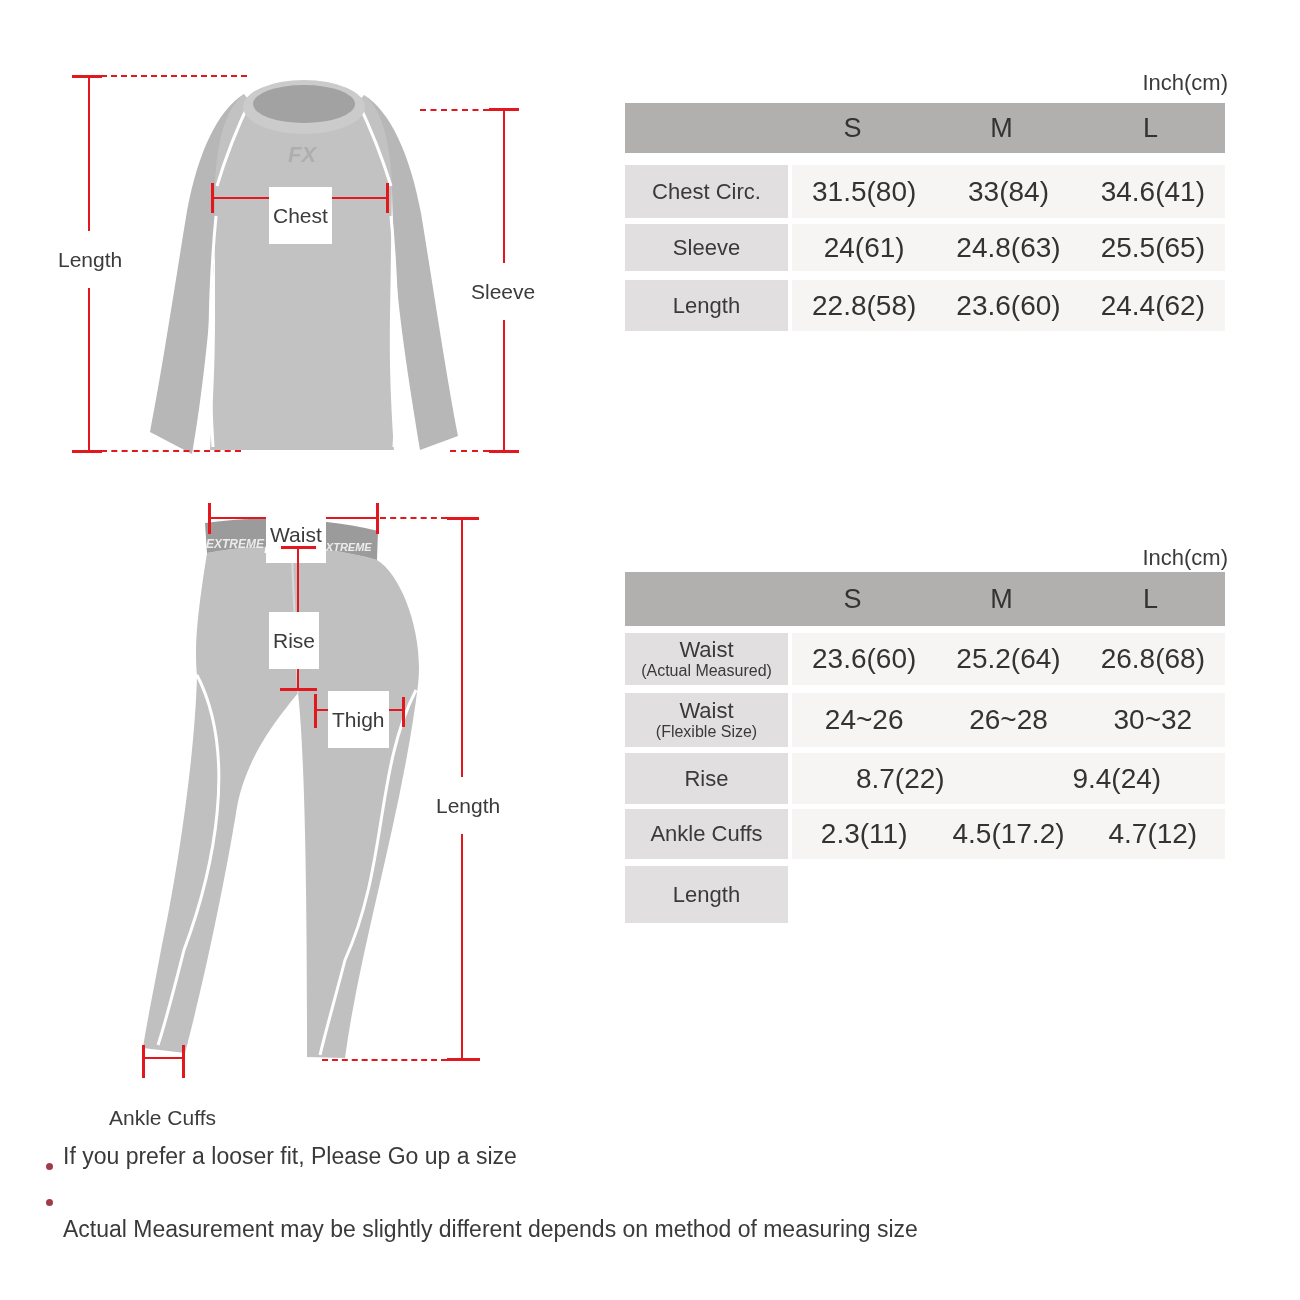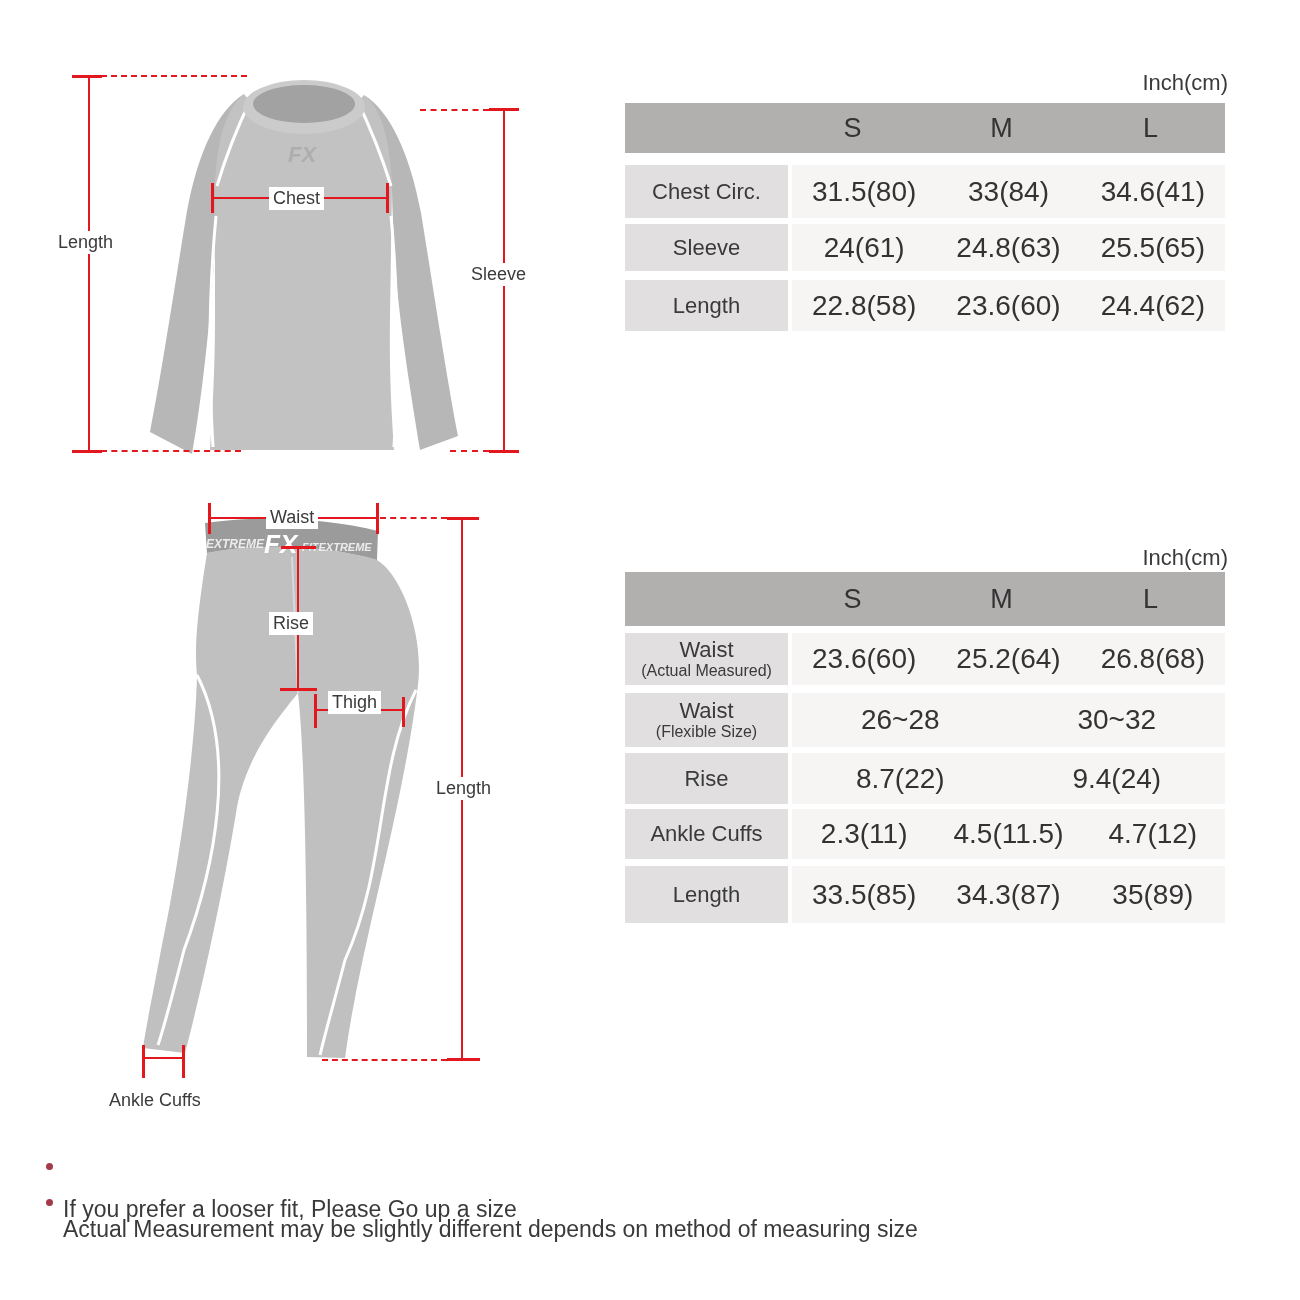--- a/index.html
+++ b/index.html
@@ -6,22 +6,22 @@
   body{
     width:1300px;height:1300px;position:relative;overflow:hidden;
     background:#ffffff;font-family:"Liberation Sans",sans-serif;color:#3a3a3a;
   }
   .abs{position:absolute}
   
   .rl{position:absolute;background:#e3171e}
   .rdash{position:absolute;height:0;border-top:2px dashed #e3171e}
   
   .mlabel{
-    position:absolute;font-size:18px;line-height:23px;color:#3b3b3b;
-    background:#ffffff;padding:0 4px;white-space:nowrap;
+    position:absolute;font-size:21px;line-height:23px;color:#3b3b3b;
+    background:#ffffff;padding:17px 4px;white-space:nowrap;
   }
   
   .inch{position:absolute;left:625px;width:603px;text-align:right;font-size:22px;color:#3a3a3a}
   .tbl{position:absolute;left:625px;width:600px;display:flex;flex-direction:column}
   .thead{background:#b2afaf;display:flex;padding-left:153px;box-sizing:border-box}
   .thead span{flex:1;display:flex;align-items:center;justify-content:center;font-size:27px;color:#333}
   .trow{display:flex}
   .tlabel{
     width:163px;background:#e1dfdf;display:flex;flex-direction:column;
     align-items:center;justify-content:center;font-size:22px;color:#3a3a3a;
@@ -180,51 +180,47 @@
       <span>25.2(64)</span>
       <span>26.8(68)</span>
     </div>
   </div>
   <div class="trow" style="margin-top:8px;height:54px">
     <div class="tlabel">
       <span>Waist</span>
       <span class="sub">(Flexible Size)</span>
     </div>
     <div class="tvals">
+      <span>24~26</span>
       <span>26~28</span>
       <span>30~32</span>
     </div>
   </div>
   <div class="trow" style="margin-top:6px;height:51px">
     <div class="tlabel">
       <span>Rise</span>
     </div>
     <div class="tvals">
       <span>8.7(22)</span>
       <span>9.4(24)</span>
     </div>
   </div>
   <div class="trow" style="margin-top:5px;height:50px">
     <div class="tlabel">
       <span>Ankle Cuffs</span>
     </div>
     <div class="tvals">
       <span>2.3(11)</span>
-      <span>4.5(11.5)</span>
+      <span>4.5(17.2)</span>
       <span>4.7(12)</span>
     </div>
   </div>
   <div class="trow" style="margin-top:7px;height:57px">
     <div class="tlabel">
       <span>Length</span>
-    </div>
-    <div class="tvals">
-      <span>33.5(85)</span>
-      <span>34.3(87)</span>
-      <span>35(89)</span>
     </div>
   </div>
 </div>
 
 <span class="bullet" style="left:46px;top:1163px"></span>
 <div class="note" style="top:1216px">Actual Measurement may be slightly different depends on method of measuring size</div>
 <span class="bullet" style="left:46px;top:1199px"></span>
-<div class="note" style="top:1196px">If you prefer a looser fit, Please Go up a size</div>
+<div class="note" style="top:1143px">If you prefer a looser fit, Please Go up a size</div>
 
 </body></html>

